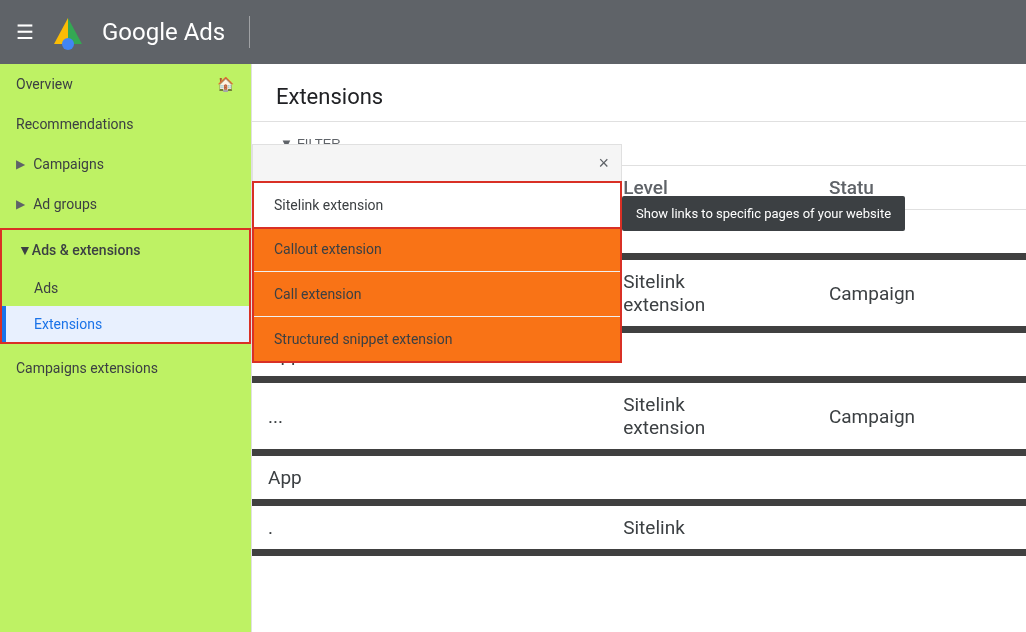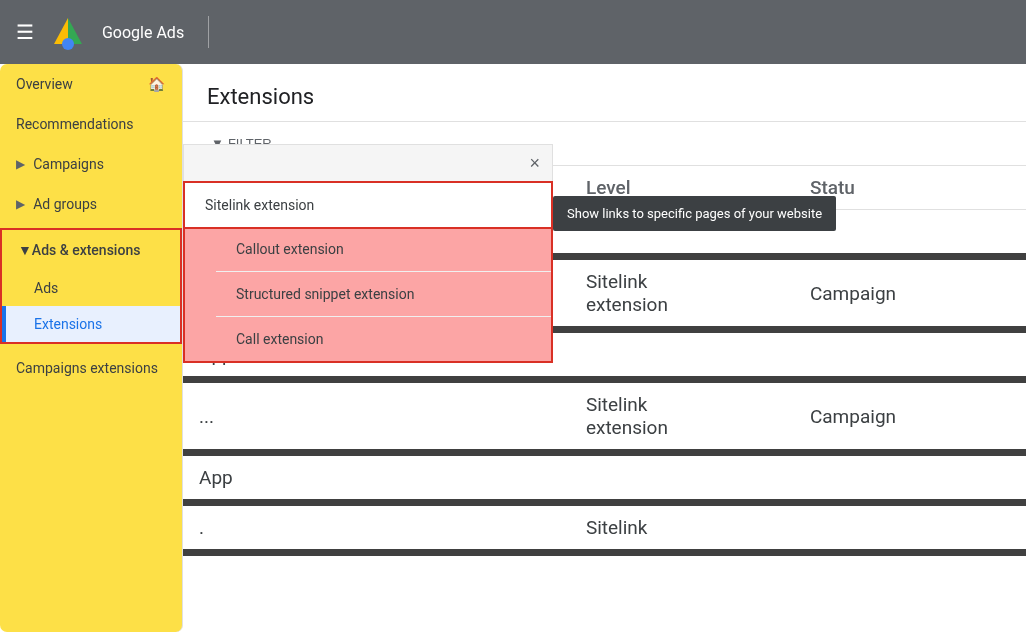--- a/index.html
+++ b/index.html
@@ -14,21 +14,21 @@
       padding: 0 16px;
       gap: 16px;
       color: #fff;
     }
     .header-menu-icon {
       font-size: 20px;
       cursor: pointer;
       color: #fff;
     }
     .header-title {
-      font-size: 16px;
+      font-size: 24px;
       font-weight: 400;
       color: #fff;
       letter-spacing: 0;
     }
     .header-divider {
       width: 1px;
       height: 32px;
       background: rgba(255,255,255,0.4);
       margin: 0 8px;
     }
@@ -39,26 +39,25 @@
     }
 
     
     .layout {
       display: flex;
       height: 568px;
     }
 
     
     .sidebar {
-      width: 183px;
-      background: #fde047;
+      width: 252px;
+      background: #bef264;
       border-right: 1px solid #e0e0e0;
       overflow-y: auto;
       flex-shrink: 0;
-      border-radius: 7px;
     }
     .sidebar-item {
       display: flex;
       align-items: center;
       padding: 12px 16px;
       cursor: pointer;
       color: #3c4043;
       font-size: 14px;
       position: relative;
     }
@@ -189,32 +188,31 @@
     }
     .dropdown-close {
       cursor: pointer;
       font-size: 18px;
       color: #5f6368;
       background: none;
       border: none;
     }
     .dropdown-list {
       width: 370px;
-      background: #fca5a5;
+      background: #f97316;
       border: 2px solid #d93025;
       border-top: none;
     }
     .dropdown-item {
       padding: 14px 20px;
       cursor: pointer;
       font-size: 14px;
       color: #3c4043;
       border-bottom: 1px solid #f0f0f0;
       position: relative;
-      margin-left: 31px;
     }
     .dropdown-item:last-child {
       border-bottom: none;
     }
     .dropdown-item:first-child {
       border: 2px solid #d93025;
       margin: -2px;
       width: calc(100% + 4px);
     }
     .dropdown-item.highlighted {
@@ -362,25 +360,25 @@
         <button class="dropdown-close">×</button>
       </div>
       <div class="dropdown-list">
         <div class="dropdown-item highlighted">
           <span>Sitelink extension</span>
         </div>
         <div class="dropdown-item">
           <span>Callout extension</span>
         </div>
         <div class="dropdown-item">
+          <span>Call extension</span>
+        </div>
+        <div class="dropdown-item">
           <span>Structured snippet extension</span>
         </div>
-        <div class="dropdown-item">
-          <span>Call extension</span>
-        </div>
       </div>
     </div>
 
     <div class="tooltip">
       <span>Show links to specific pages of your website</span>
     </div>
 
   </div>
 </div>
 

